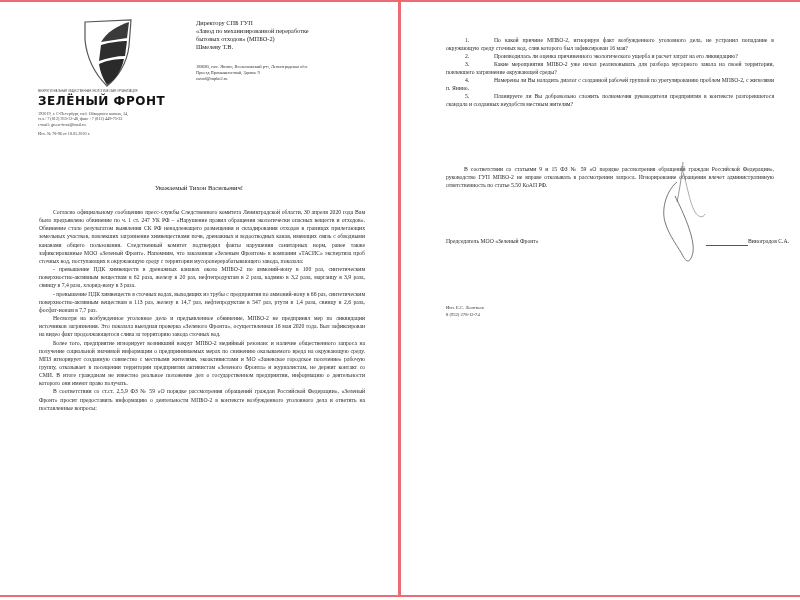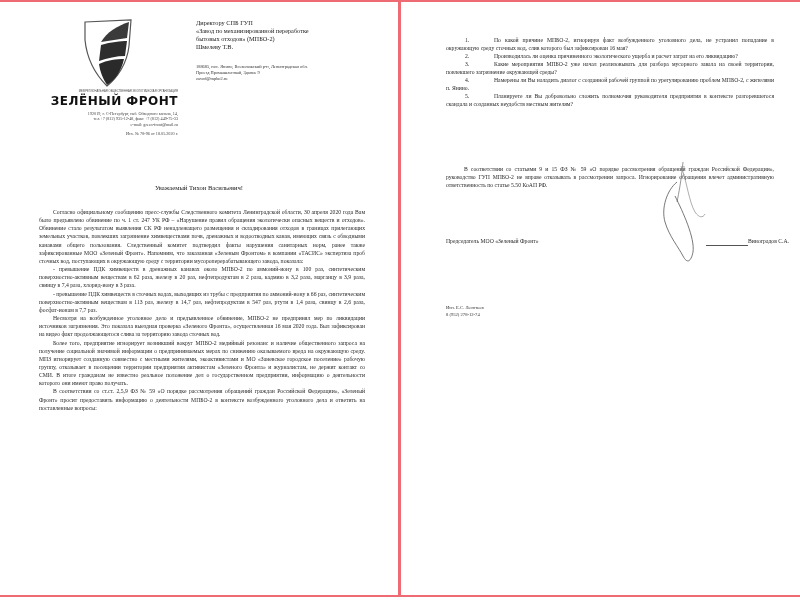--- a/index.html
+++ b/index.html
@@ -8,21 +8,21 @@
 
   .frame-top { position: absolute; left: 0; top: 0; width: 800px; height: 2px; background: #ef6b73; }
   .frame-bottom { position: absolute; left: 0; top: 595px; width: 800px; height: 2px; background: #ef6b73; }
   .frame-divider { position: absolute; left: 398px; top: 0; width: 3px; height: 597px; background: #ef6b73; }
 
   .page { position: absolute; top: 2px; height: 593px; background: #fff; overflow: hidden; }
   .page-left { left: 0; width: 398px; }
   .page-right { left: 401px; width: 399px; }
 
   
-  .logo-block { position: absolute; left: 38px; top: 14px; width: 140px; text-align: right; }
+  .logo-block { position: absolute; left: 38px; top: 14px; width: 140px; text-align: left; }
   .logo-svg { display: block; margin: 0 auto; width: 62px; height: 72px; }
   .org-sub { font-family: "Liberation Sans", sans-serif; font-size: 2.6px; letter-spacing: 0.1px; color: #444; margin-top: 2px; white-space: nowrap; }
   .org-name { font-family: "DejaVu Sans", sans-serif; font-weight: bold; font-size: 12px; letter-spacing: 0.5px; color: #111; margin-top: 1px; }
   .org-contacts { font-size: 4.2px; line-height: 5.4px; color: #444; margin-top: 3px; }
   .org-outgoing { font-size: 4.2px; color: #444; margin-top: 4px; }
 
   .addressee { position: absolute; left: 196px; top: 17px; width: 200px; font-size: 6.3px; line-height: 7.9px; color: #222; }
   .addressee .line { white-space: nowrap; }
   .recipient-addr { position: absolute; left: 196px; top: 62px; width: 200px; font-size: 4.4px; line-height: 6.2px; color: #333; }
   .recipient-addr .line { white-space: nowrap; }

